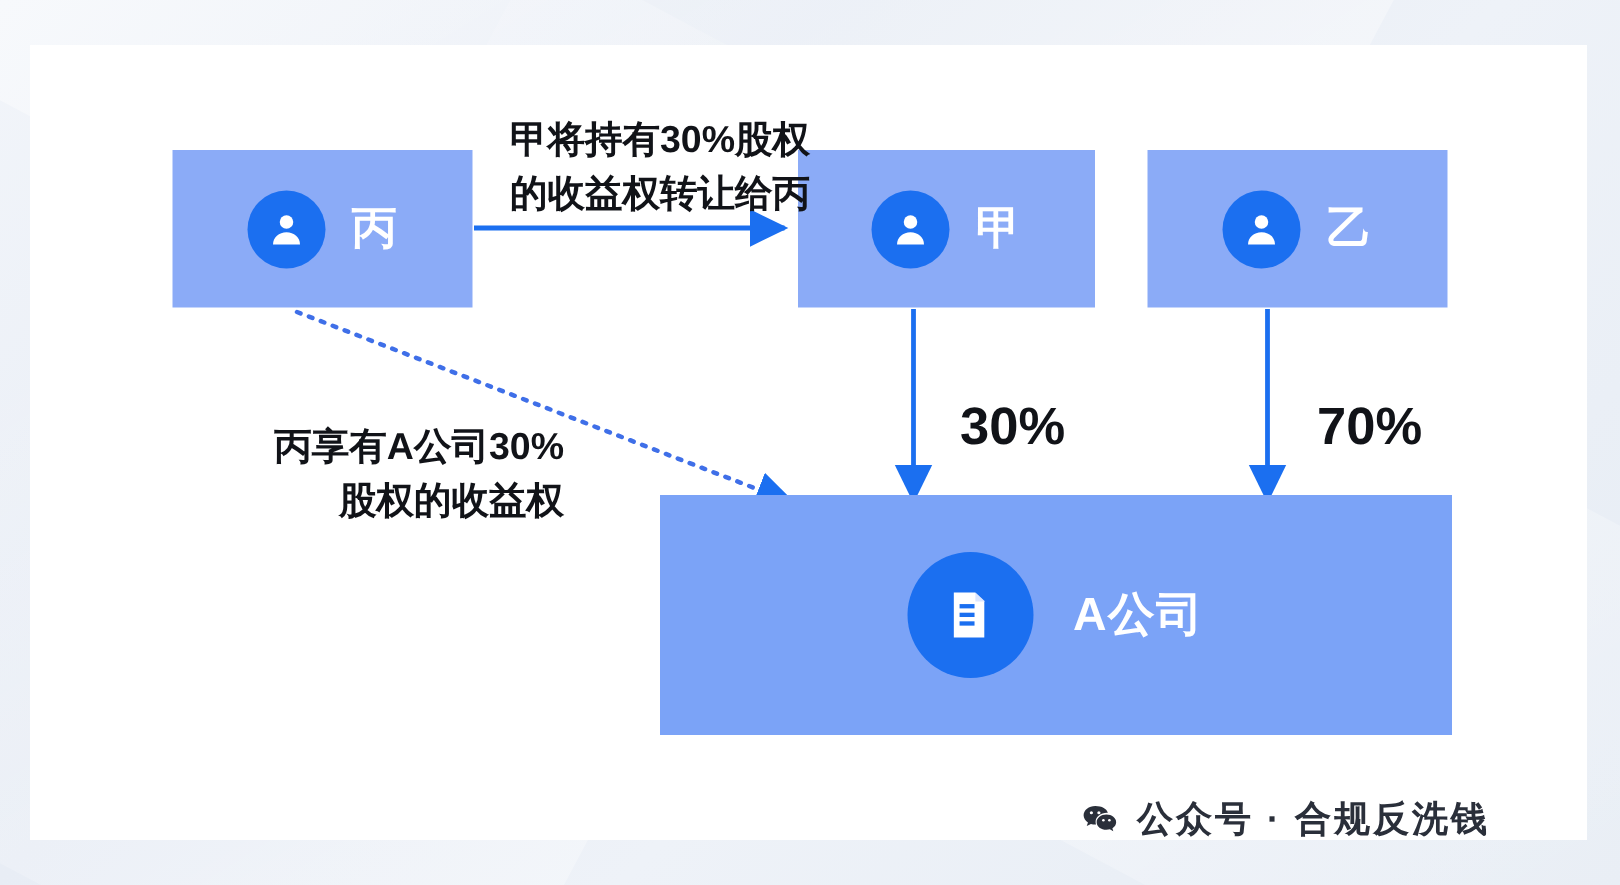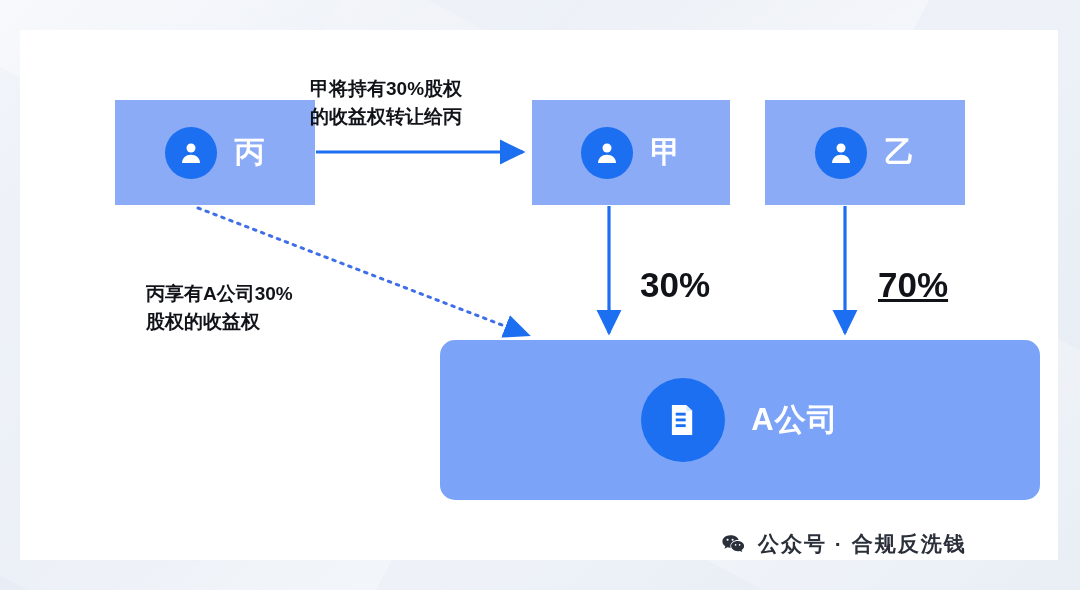--- a/index.html
+++ b/index.html
@@ -80,73 +80,72 @@
     letter-spacing: 1px;
     white-space: nowrap;
   }
 
   #node-bing { left: 95px;  top: 70px;  width: 200px; height: 105px; }
   #node-jia  { left: 512px; top: 70px;  width: 198px; height: 105px; }
   #node-yi   { left: 745px; top: 70px;  width: 200px; height: 105px; }
 
   #node-company {
     left: 420px;
-    top: 310px;
-    width: 600px;
+    top: 300px;
+    width: 528px;
     height: 160px;
     background: #7ba3f7;
-    border-radius: 15px;
   }
   #node-company .avatar {
     width: 84px;
     height: 84px;
   }
   #node-company .nlabel {
     font-size: 31px;
     margin-left: 26px;
   }
 
   
   .ann {
     position: absolute;
     color: #111318;
     font-weight: 700;
-    font-size: 19px;
+    font-size: 25px;
     line-height: 1.45;
-    text-align: left;
+    text-align: right;
     white-space: pre;
   }
   #ann-transfer { left: 290px; top: 45px; width: 230px; }
   #ann-benefit  { left: 126px; top: 250px; width: 230px; }
 
   .pct {
     position: absolute;
     color: #111318;
     font-weight: 700;
     font-size: 35px;
   }
   #pct-30 { left: 620px; top: 235px; }
-  #pct-70 { left: 858px; top: 235px; text-decoration: underline; }
+  #pct-70 { left: 858px; top: 235px; }
 
   
   .footer {
     position: absolute;
     left: 700px;
     top: 500px;
     display: flex;
     align-items: center;
     gap: 12px;
   }
   .footer .wechat-icon {
     width: 26px;
     height: 26px;
     flex: none;
   }
   .footer .ftext {
-    font-size: 21px;
+    font-size: 24px;
     color: #2a2f3a;
     font-weight: 600;
     letter-spacing: 2px;
     white-space: nowrap;
   }
 
   svg.lines {
     position: absolute;
     left: 0; top: 0;
     width: 1038px;

